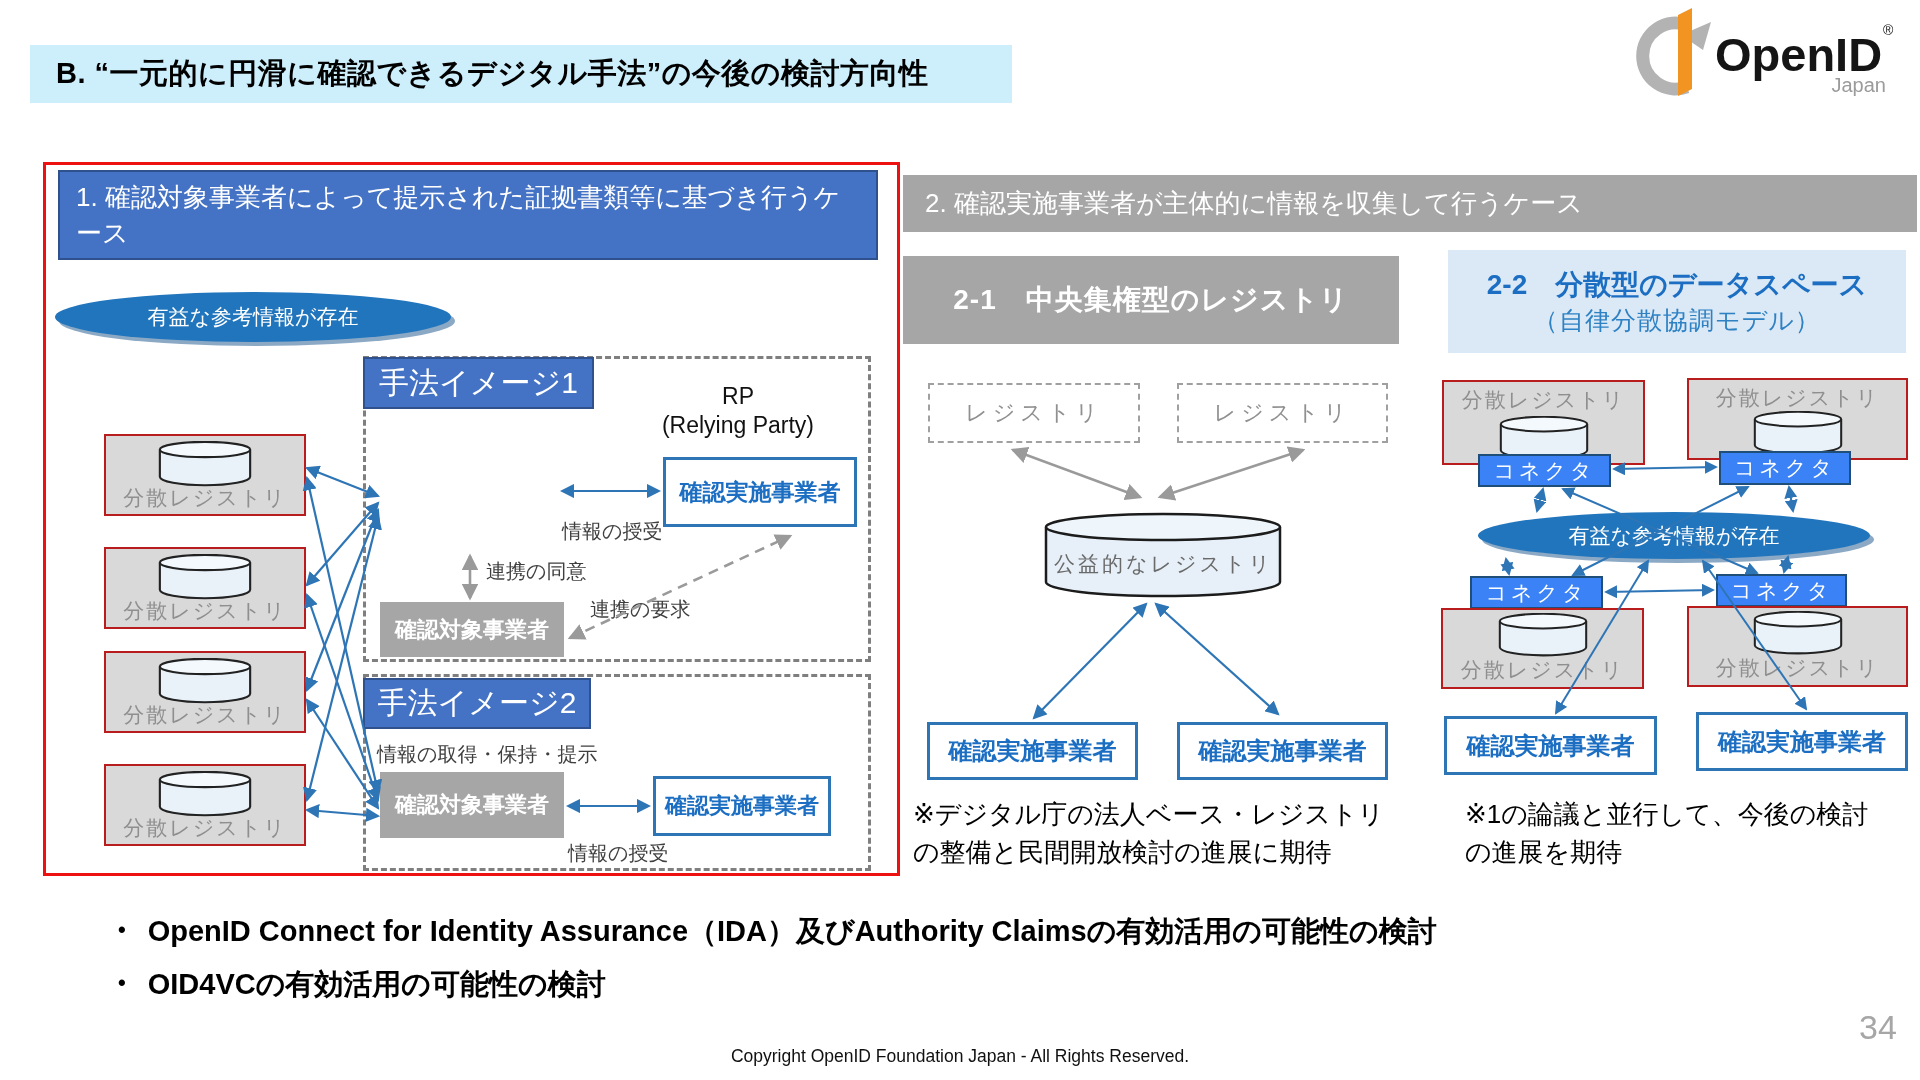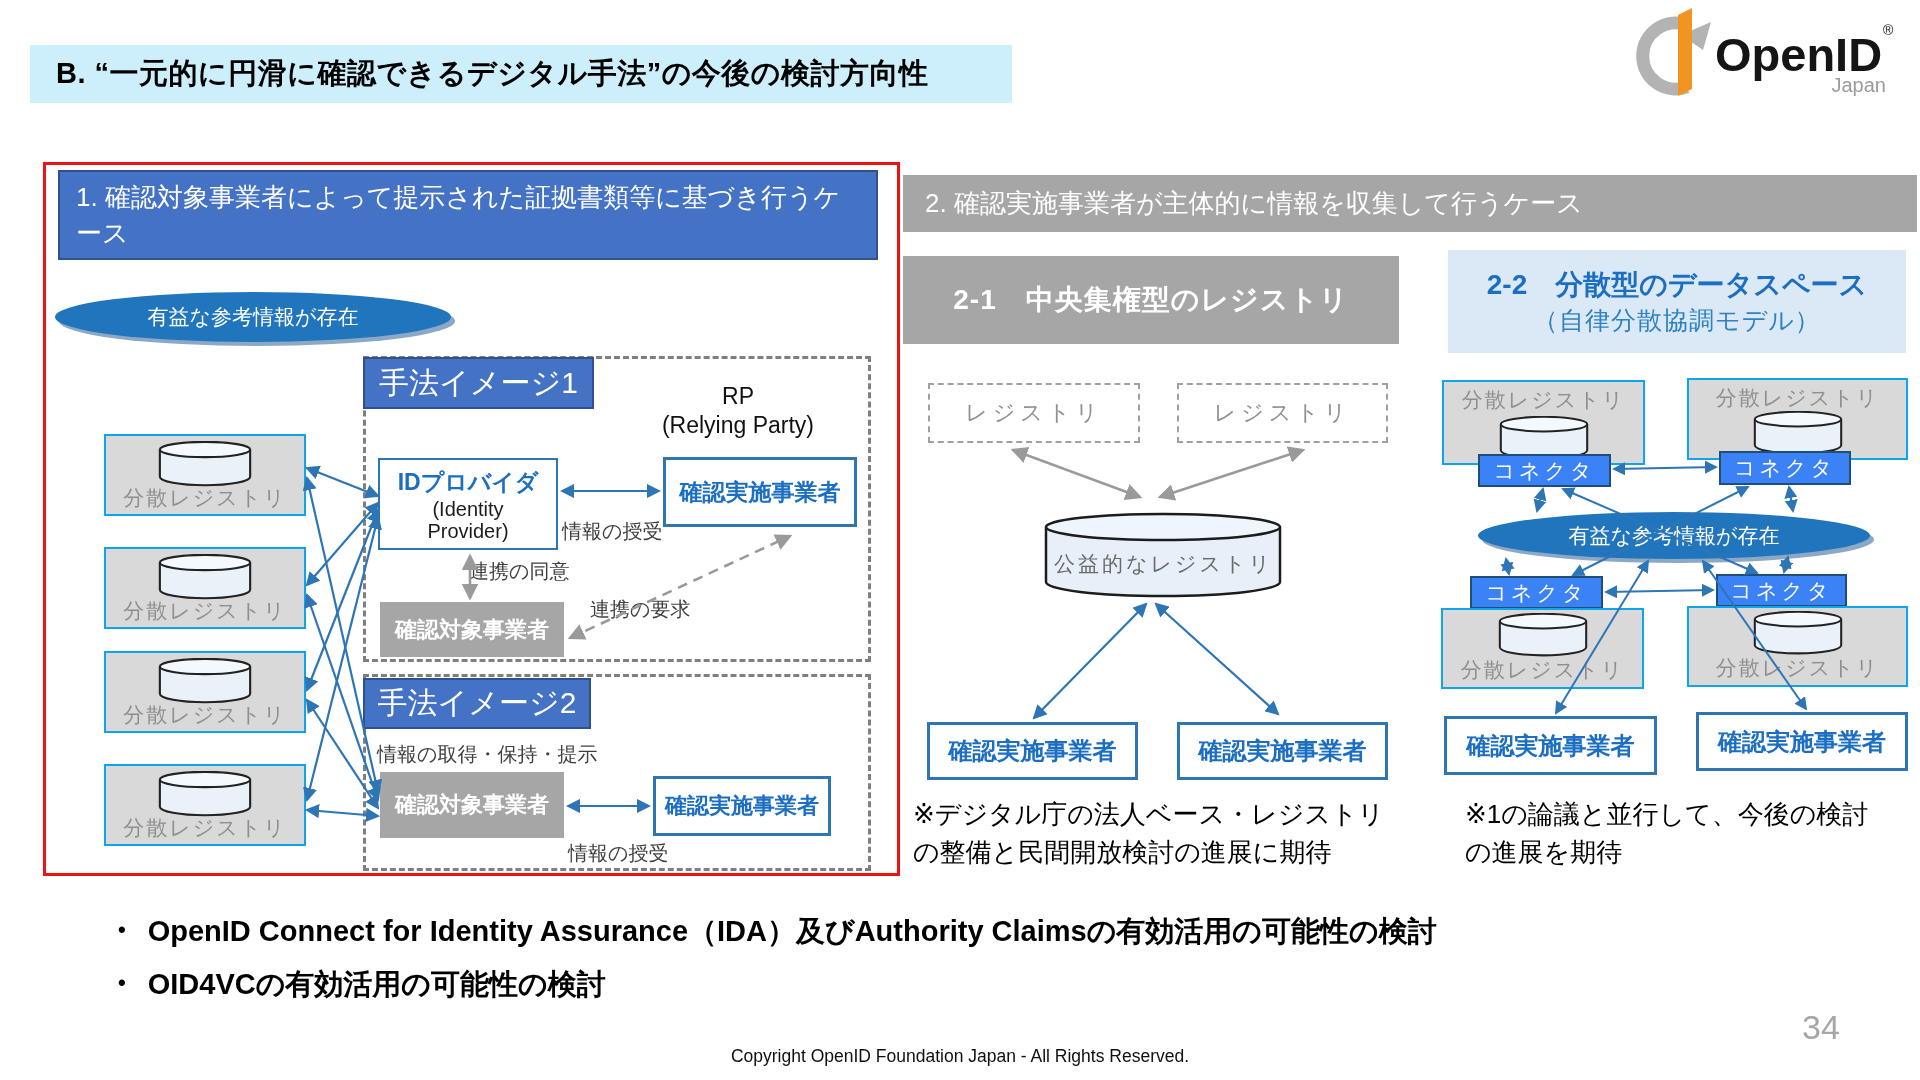--- a/index.html
+++ b/index.html
@@ -4,31 +4,31 @@
 <style>
   html,body{margin:0;padding:0;background:#888;}
   .slide{position:relative;width:1920px;height:1080px;background:#fff;overflow:hidden;
          font-family:"Liberation Sans","DejaVu Sans",sans-serif;color:#000;}
   .abs{position:absolute;}
   .flex-c{display:flex;align-items:center;justify-content:center;text-align:center;}
   
   .title-bar{left:30px;top:45px;width:982px;height:58px;background:#cdeefb;
              display:flex;align-items:center;padding-left:26px;box-sizing:border-box;
              font-size:29px;font-weight:bold;letter-spacing:.5px;}
-  .page-num{left:1802px;top:1008px;font-size:34px;color:#a6a6a6;}
+  .page-num{left:1859px;top:1008px;font-size:34px;color:#a6a6a6;}
   .footer{left:0;top:1046px;width:1920px;text-align:center;font-size:17.5px;color:#101010;}
   
   .red-panel{left:43px;top:162px;width:851px;height:708px;border:3px solid #ee1111;}
   .hdr-blue{background:#4472c4;border:2px solid #2f528f;color:#fff;box-sizing:border-box;}
   .s1-header{left:58px;top:170px;width:820px;height:90px;font-size:26px;line-height:1.38;
              padding:8px 12px 8px 16px;}
   .ell{border-radius:50%;background:#2175bc;color:#fff;box-shadow:4px 4px 0 rgba(23,84,139,.5);}
   .ell1{left:55px;top:292px;width:396px;height:50px;font-size:21px;}
   .party-lbl{font-size:23px;line-height:1.25;color:#111;text-align:center;}
-  .reg{background:#d9d9d9;border:2px solid #0ea5e9;box-sizing:border-box;}
+  .reg{background:#d9d9d9;border:2px solid #b91c1c;box-sizing:border-box;}
   .reg .lbl{position:absolute;width:100%;text-align:center;color:#8f8f8f;font-size:21px;letter-spacing:2px;}
   .cyl-c{position:absolute;left:50%;transform:translateX(-50%);}
   .dashed{border:3px dashed #7f7f7f;box-sizing:border-box;}
   .m-title{font-size:30px;}
   .idp-box{background:#fff;border:2px solid #2e75b6;box-sizing:border-box;
            display:flex;flex-direction:column;align-items:center;justify-content:center;}
   .idp-t{color:#1b6ec2;font-weight:bold;font-size:23px;}
   .idp-s{color:#1c1c1c;font-size:20px;width:132px;text-align:center;line-height:1.1;}
   .vbox{background:#fff;border:3px solid #2e75b6;color:#1b6ec2;font-weight:bold;box-sizing:border-box;}
   .gbox{background:#a6a6a6;color:#fff;font-weight:bold;}
@@ -110,27 +110,23 @@
       </svg>
     <div class="lbl" style="bottom:2px;">分散レジストリ</div>
   </div>
 
   <div class="abs dashed" style="left:363px;top:356px;width:508px;height:306px;"></div>
   <div class="abs hdr-blue m-title flex-c" style="left:363px;top:357px;width:231px;height:52px;">手法イメージ1</div>
   <div class="abs party-lbl" style="left:630px;top:382px;width:216px;">
     <div>RP</div>
     <div>(Relying Party)</div>
   </div>
-  <div class="abs idp-box" style="left:378px;top:458px;width:180px;height:92px;">
-    <div class="idp-t">IDプロバイダ</div>
-    <div class="idp-s">(Identity Provider)</div>
-  </div>
   <div class="abs vbox flex-c" style="left:663px;top:457px;width:194px;height:70px;font-size:23px;">確認実施事業者</div>
   <div class="abs small-lbl" style="left:562px;top:518px;">情報の授受</div>
-  <div class="abs small-lbl" style="left:469px;top:558px;">連携の同意</div>
+  <div class="abs small-lbl" style="left:486px;top:558px;">連携の同意</div>
   <div class="abs gbox flex-c v22" style="left:380px;top:602px;width:184px;height:55px;">確認対象事業者</div>
   <div class="abs small-lbl" style="left:590px;top:596px;">連携の要求</div>
 
   <div class="abs dashed" style="left:363px;top:674px;width:508px;height:197px;"></div>
   <div class="abs hdr-blue m-title flex-c" style="left:363px;top:678px;width:228px;height:51px;">手法イメージ2</div>
   <div class="abs small-lbl" style="left:377px;top:741px;">情報の取得・保持・提示</div>
   <div class="abs gbox flex-c v22" style="left:380px;top:772px;width:184px;height:66px;">確認対象事業者</div>
   <div class="abs vbox flex-c" style="left:653px;top:776px;width:178px;height:60px;font-size:22px;">確認実施事業者</div>
   <div class="abs small-lbl" style="left:568px;top:840px;">情報の授受</div>
 

